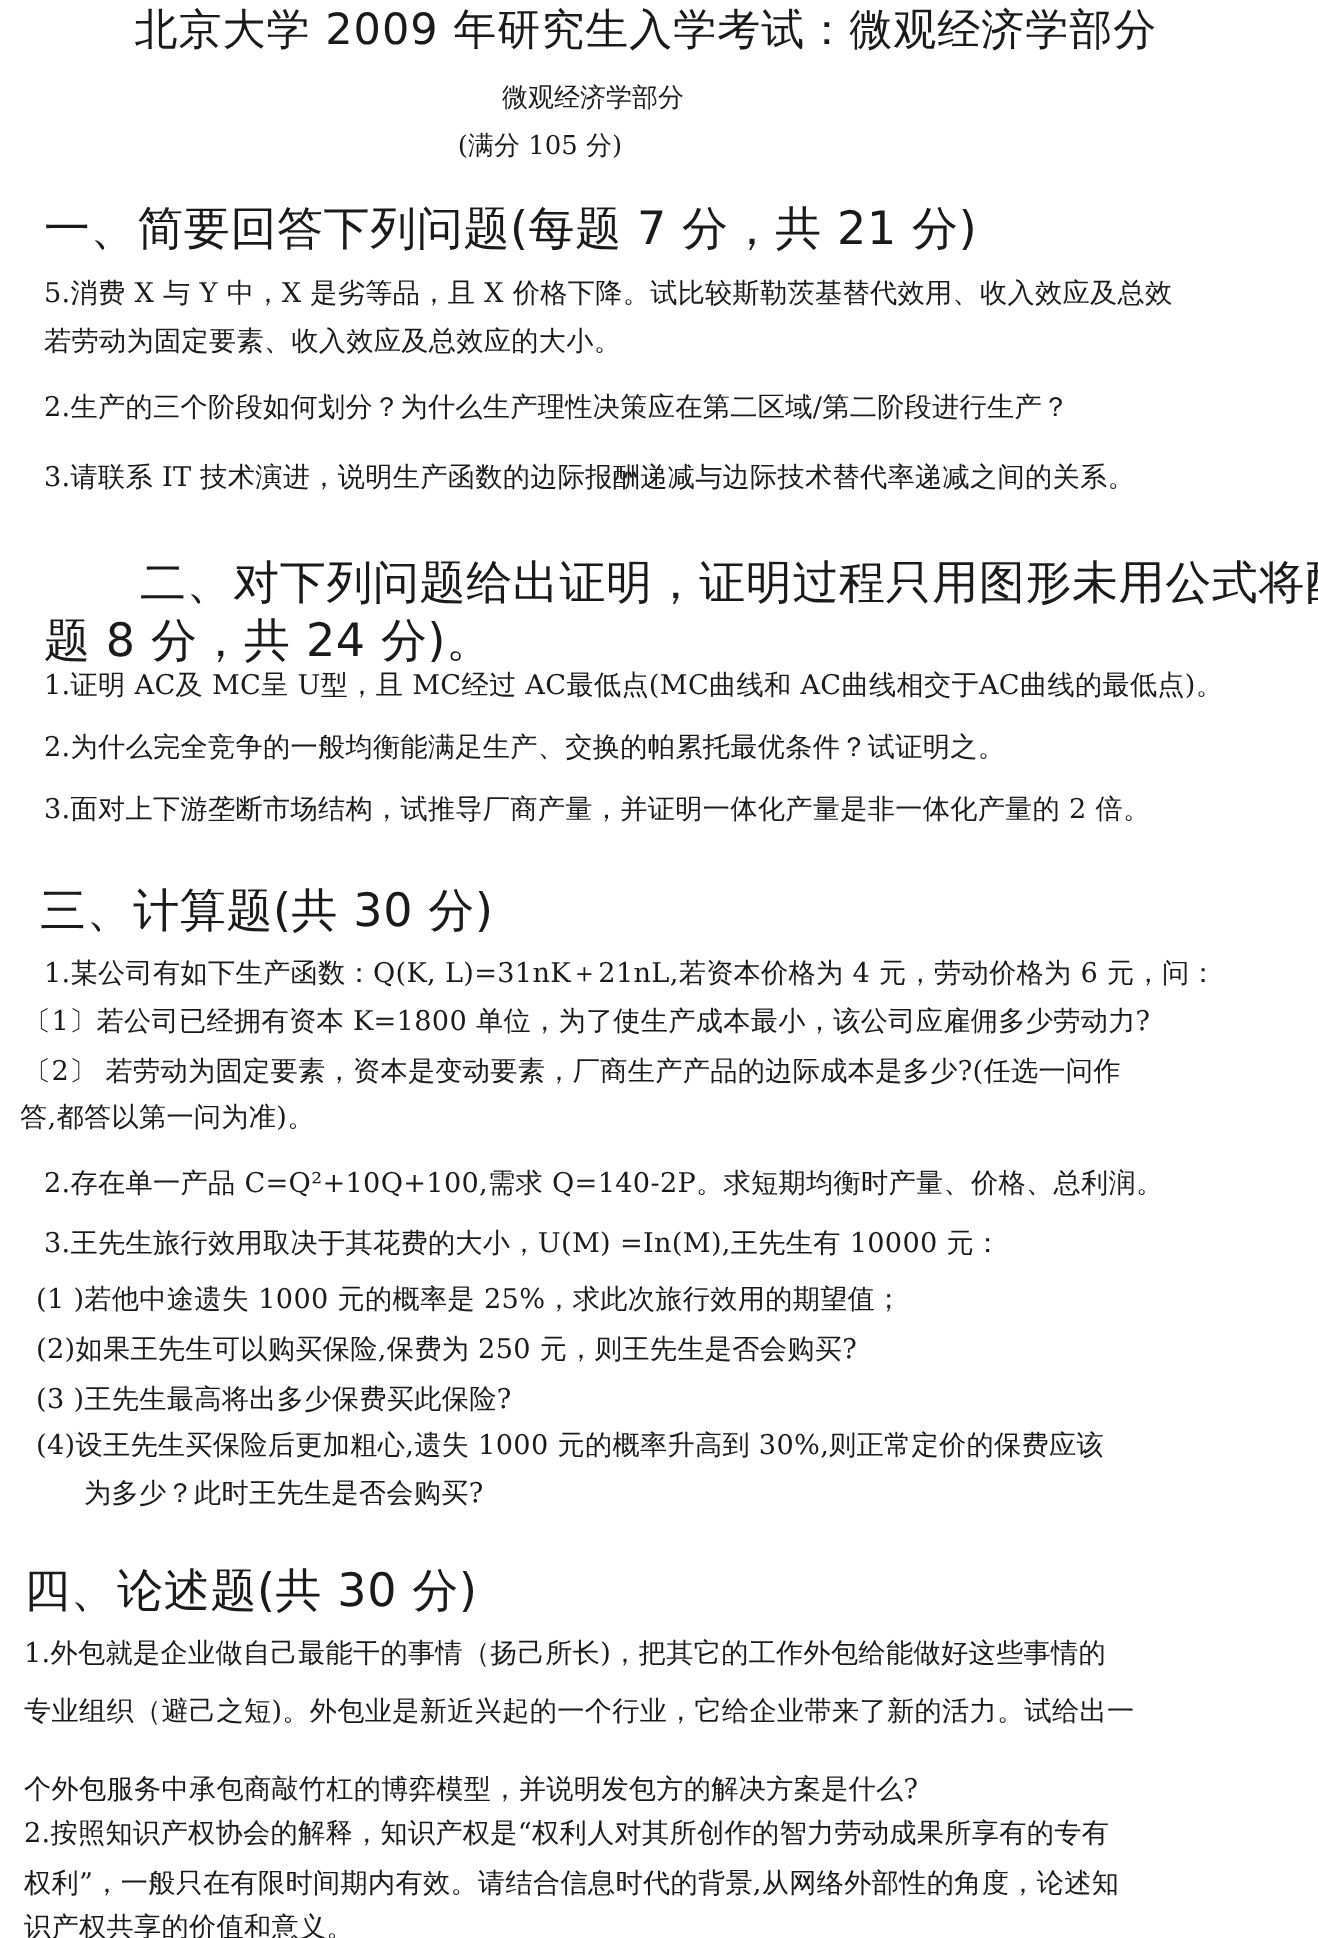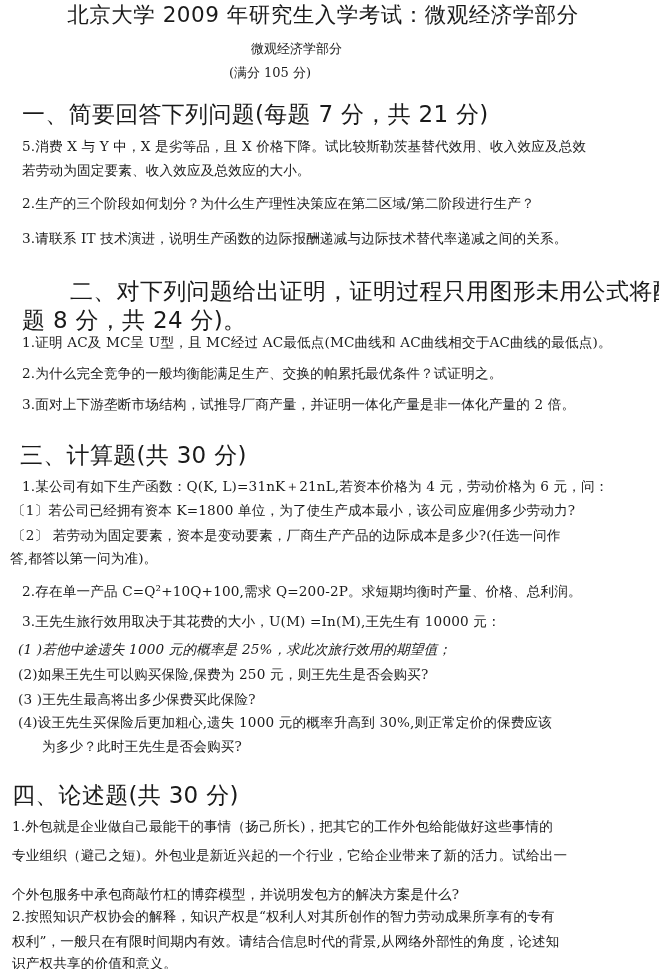--- a/index.html
+++ b/index.html
@@ -31,23 +31,23 @@
   <div class="abs sec" style="top:286px;left:22px;margin-top:19px;">题 8 分，共 24 分)。</div>
   <div class="abs q" style="top:334px;left:22px;">1.证明 AC及 MC呈 U型，且 MC经过 AC最低点(MC曲线和 AC曲线相交于AC曲线的最低点)。</div>
   <div class="abs q" style="top:365px;left:22px;">2.为什么完全竞争的一般均衡能满足生产、交换的帕累托最优条件？试证明之。</div>
   <div class="abs q" style="top:396px;left:22px;">3.面对上下游垄断市场结构，试推导厂商产量，并证明一体化产量是非一体化产量的 2 倍。</div>
 
   <div class="abs sec" style="top:440px;left:20px;">三、计算题(共 30 分)</div>
   <div class="abs q" style="top:478px;left:22px;">1.某公司有如下生产函数：Q(K, L)=31nK＋21nL,若资本价格为 4 元，劳动价格为 6 元，问：</div>
   <div class="abs q" style="top:502px;left:12px;">〔1〕若公司已经拥有资本 K=1800 单位，为了使生产成本最小，该公司应雇佣多少劳动力?</div>
   <div class="abs q" style="top:527px;left:12px;">〔2〕  若劳动为固定要素，资本是变动要素，厂商生产产品的边际成本是多少?(任选一问作</div>
   <div class="abs q" style="top:550px;left:10px;">答,都答以第一问为准)。</div>
-  <div class="abs q" style="top:583px;left:22px;">2.存在单一产品 C=Q²+10Q+100,需求 Q=200-2P。求短期均衡时产量、价格、总利润。</div>
+  <div class="abs q" style="top:583px;left:22px;">2.存在单一产品 C=Q²+10Q+100,需求 Q=140-2P。求短期均衡时产量、价格、总利润。</div>
   <div class="abs q" style="top:613px;left:22px;">3.王先生旅行效用取决于其花费的大小，U(M) =In(M),王先生有 10000 元：</div>
-  <div class="abs q" style="top:641px;left:18px;font-style:italic;">(1 )若他中途遗失 1000 元的概率是 25%，求此次旅行效用的期望值；</div>
+  <div class="abs q" style="top:641px;left:18px;">(1 )若他中途遗失 1000 元的概率是 25%，求此次旅行效用的期望值；</div>
   <div class="abs q" style="top:666px;left:18px;">(2)如果王先生可以购买保险,保费为 250 元，则王先生是否会购买?</div>
   <div class="abs q" style="top:691px;left:18px;">(3 )王先生最高将出多少保费买此保险?</div>
   <div class="abs q" style="top:714px;left:18px;">(4)设王先生买保险后更加粗心,遗失 1000 元的概率升高到 30%,则正常定价的保费应该</div>
   <div class="abs q" style="top:738px;left:42px;">为多少？此时王先生是否会购买?</div>
 
   <div class="abs sec" style="top:780px;left:12px;">四、论述题(共 30 分)</div>
   <div class="abs q" style="top:818px;left:12px;">1.外包就是企业做自己最能干的事情（扬己所长)，把其它的工作外包给能做好这些事情的</div>
   <div class="abs q" style="top:847px;left:12px;">专业组织（避己之短)。外包业是新近兴起的一个行业，它给企业带来了新的活力。试给出一</div>
   <div class="abs q" style="top:874px;left:12px;margin-top:12px;">个外包服务中承包商敲竹杠的博弈模型，并说明发包方的解决方案是什么?</div>
   <div class="abs q" style="top:908px;left:12px;text-align:center;">2.按照知识产权协会的解释，知识产权是“权利人对其所创作的智力劳动成果所享有的专有</div>

